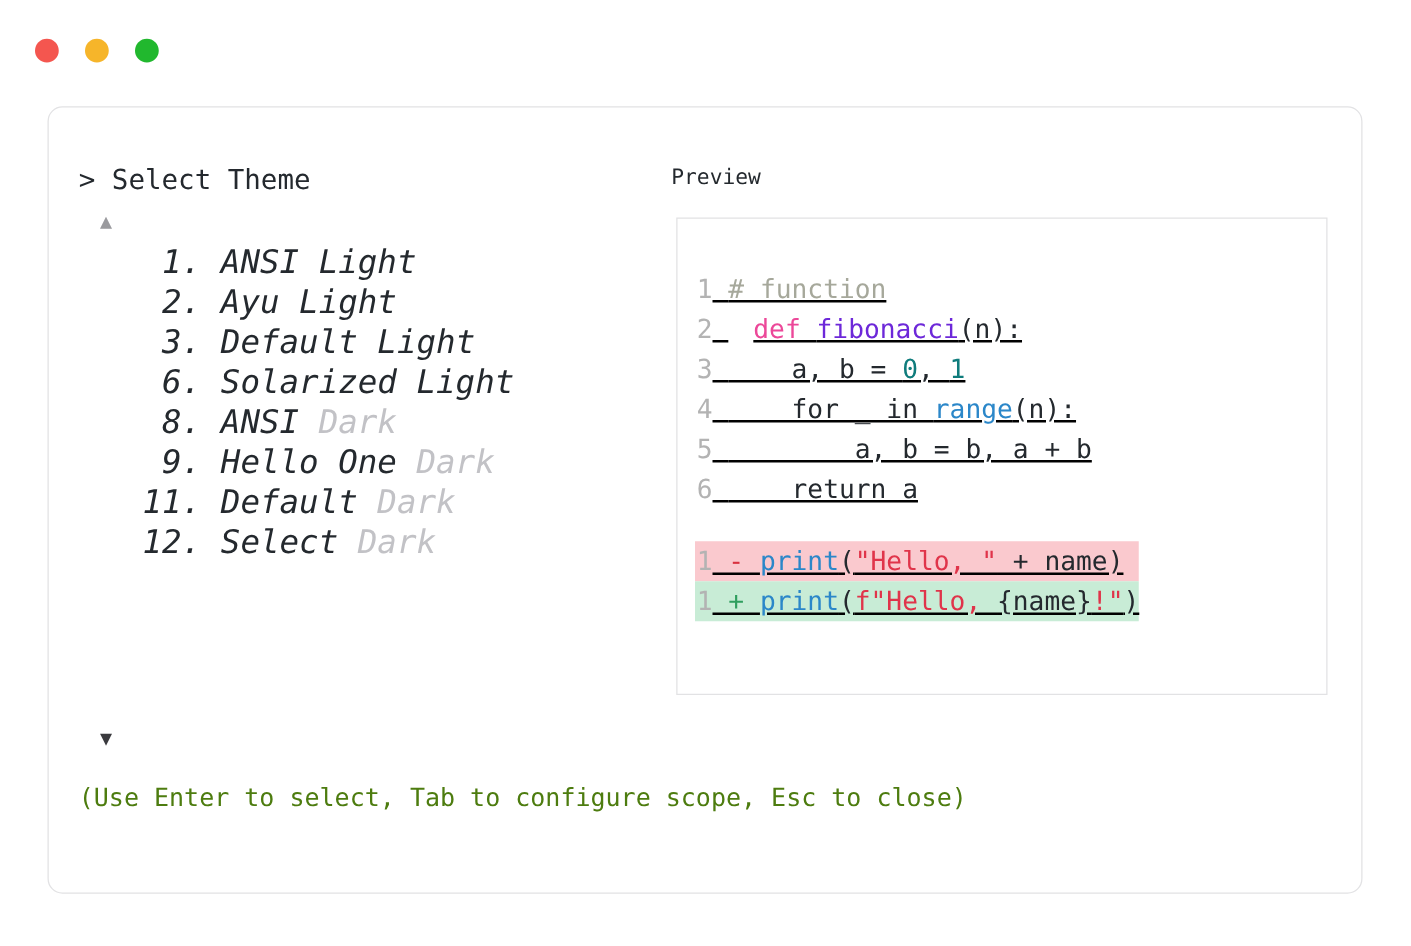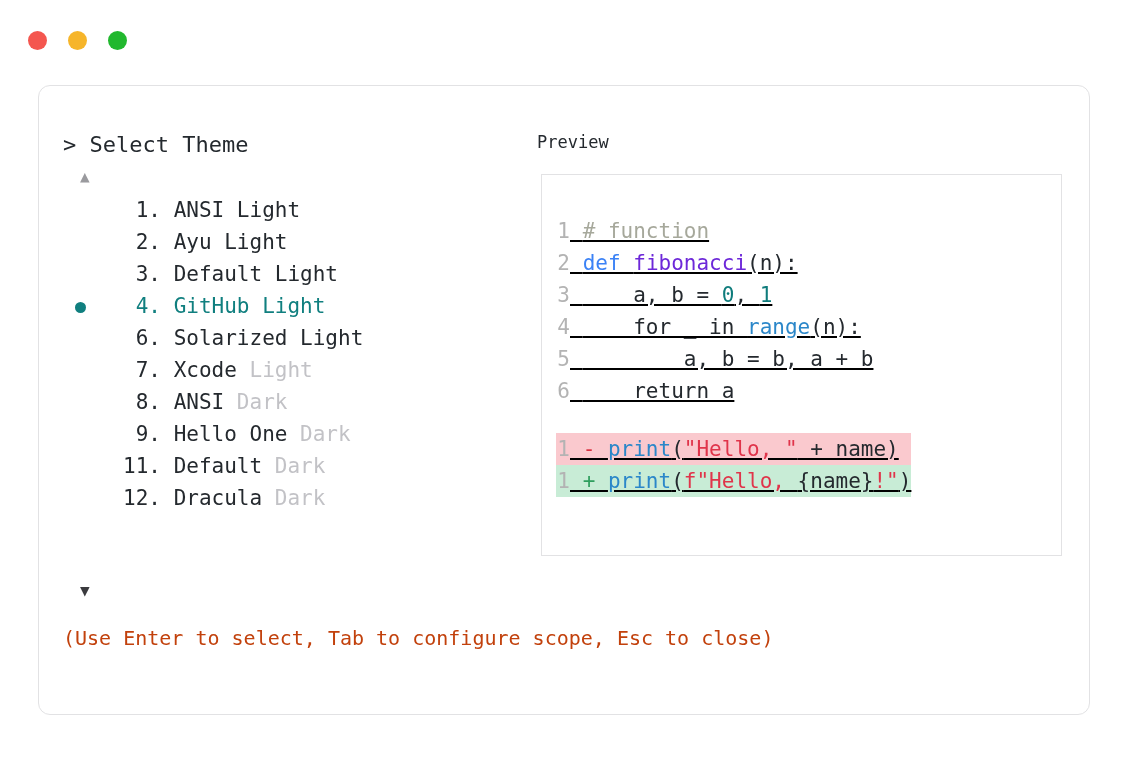--- a/index.html
+++ b/index.html
@@ -79,23 +79,24 @@
   .theme-list {
     position: absolute;
     left: 0;
     top: 108px;
     width: 470px;
   }
   .theme-row {
     position: relative;
     height: 32px;
     line-height: 32px;
-    font-size: 21px;
+    font-size: 26px;
     white-space: pre;
     color: #24292e;
+    font-style: italic;
   }
   .bullet {
     position: absolute;
     left: 12px;
     top: 12px;
     width: 11px;
     height: 11px;
     border-radius: 50%;
     background: #107f7f;
   }
@@ -110,21 +111,21 @@
   .row-suffix { }
   .theme-row.selected { color: #107f7f; }
   .theme-row.selected .row-suffix { color: #107f7f; }
   .row-suffix.dim { color: #c2c2c6; }
 
   .hint {
     position: absolute;
     left: 0;
     top: 540px;
     font-size: 20px;
-    color: #c2410c;
+    color: #4d7c0f;
     white-space: pre;
   }
 
   
   .right-col {
     position: absolute;
     left: 498px;
     top: 0;
     width: 530px;
   }
@@ -162,21 +163,21 @@
     text-align: right;
     color: #b3b3b3;
   }
   .code-body { }
   .blank-gap { height: 26px; }
 
   .diff-del { background: #fac9ce; }
   .diff-add { background: #c8ecd6; }
 
   .tok-com  { color: #a6a89b; }
-  .tok-kw   { color: #3b82f6; }
+  .tok-kw   { color: #ec4899; margin-left: 20px; }
   .tok-fn   { color: #6d28d9; }
   .tok-bi   { color: #2b87c9; }
   .tok-num  { color: #0f7c7c; }
   .tok-str  { color: #e0344a; }
   .tok-plain{ color: #24292e; }
   .tok-sign-del { color: #d9303f; }
   .tok-sign-add { color: #2f9e5e; }
 </style>
 </head>
 <body>
@@ -190,27 +191,25 @@
 <div class="card">
   <div class="card-inner">
 
     <div class="left-col">
       <div class="prompt">&gt; Select Theme</div>
       <div class="scroll-up">▲</div>
       <div class="theme-list">
           <div class="theme-row"><span class="row-num">1.</span><span class="row-name"> ANSI </span><span class="row-suffix">Light</span></div>
           <div class="theme-row"><span class="row-num">2.</span><span class="row-name"> Ayu </span><span class="row-suffix">Light</span></div>
           <div class="theme-row"><span class="row-num">3.</span><span class="row-name"> Default </span><span class="row-suffix">Light</span></div>
-          <div class="theme-row selected"><span class="bullet" style="background: rgb(16, 127, 127);"></span><span class="row-num">4.</span><span class="row-name"> GitHub </span><span class="row-suffix">Light</span></div>
           <div class="theme-row"><span class="row-num">6.</span><span class="row-name"> Solarized </span><span class="row-suffix">Light</span></div>
-          <div class="theme-row"><span class="row-num">7.</span><span class="row-name"> Xcode </span><span class="row-suffix dim">Light</span></div>
           <div class="theme-row"><span class="row-num">8.</span><span class="row-name"> ANSI </span><span class="row-suffix dim">Dark</span></div>
           <div class="theme-row"><span class="row-num">9.</span><span class="row-name"> Hello One </span><span class="row-suffix dim">Dark</span></div>
           <div class="theme-row"><span class="row-num">11.</span><span class="row-name"> Default </span><span class="row-suffix dim">Dark</span></div>
-          <div class="theme-row"><span class="row-num">12.</span><span class="row-name"> Dracula </span><span class="row-suffix dim">Dark</span></div>
+          <div class="theme-row"><span class="row-num">12.</span><span class="row-name"> Select </span><span class="row-suffix dim">Dark</span></div>
         </div>
       <div class="scroll-down">▼</div>
       <div class="hint">(Use Enter to select, Tab to configure scope, Esc to close)</div>
     </div>
 
     <div class="right-col">
       <div class="preview-label">Preview</div>
       <div class="preview-box">
         <div class="code"><div class="code-line"><span class="ln">1</span><span class="code-body"> <span class="tok-com"># function</span></span></div><div class="code-line"><span class="ln">2</span><span class="code-body"> <span class="tok-kw">def </span><span class="tok-fn">fibonacci</span><span class="tok-plain">(n):</span></span></div><div class="code-line"><span class="ln">3</span><span class="code-body"> <span class="tok-plain">    a, b = </span><span class="tok-num">0</span><span class="tok-plain">, </span><span class="tok-num">1</span></span></div><div class="code-line"><span class="ln">4</span><span class="code-body"> <span class="tok-plain">    for _ in </span><span class="tok-bi">range</span><span class="tok-plain">(n):</span></span></div><div class="code-line"><span class="ln">5</span><span class="code-body"> <span class="tok-plain">        a, b = b, a + b</span></span></div><div class="code-line"><span class="ln">6</span><span class="code-body"> <span class="tok-plain">    return a</span></span></div><div class="blank-gap"></div><div class="code-line diff-del"><span class="ln">1</span><span class="code-body"><span class="tok-sign-del"> - </span><span class="tok-bi">print</span><span class="tok-plain">(</span><span class="tok-str">"Hello, "</span><span class="tok-plain"> + name)</span></span></div><div class="code-line diff-add"><span class="ln">1</span><span class="code-body"><span class="tok-sign-add"> + </span><span class="tok-bi">print</span><span class="tok-plain">(</span><span class="tok-str">f"Hello, </span><span class="tok-plain">{name}</span><span class="tok-str">!"</span><span class="tok-plain">)</span></span></div></div>
       </div>

